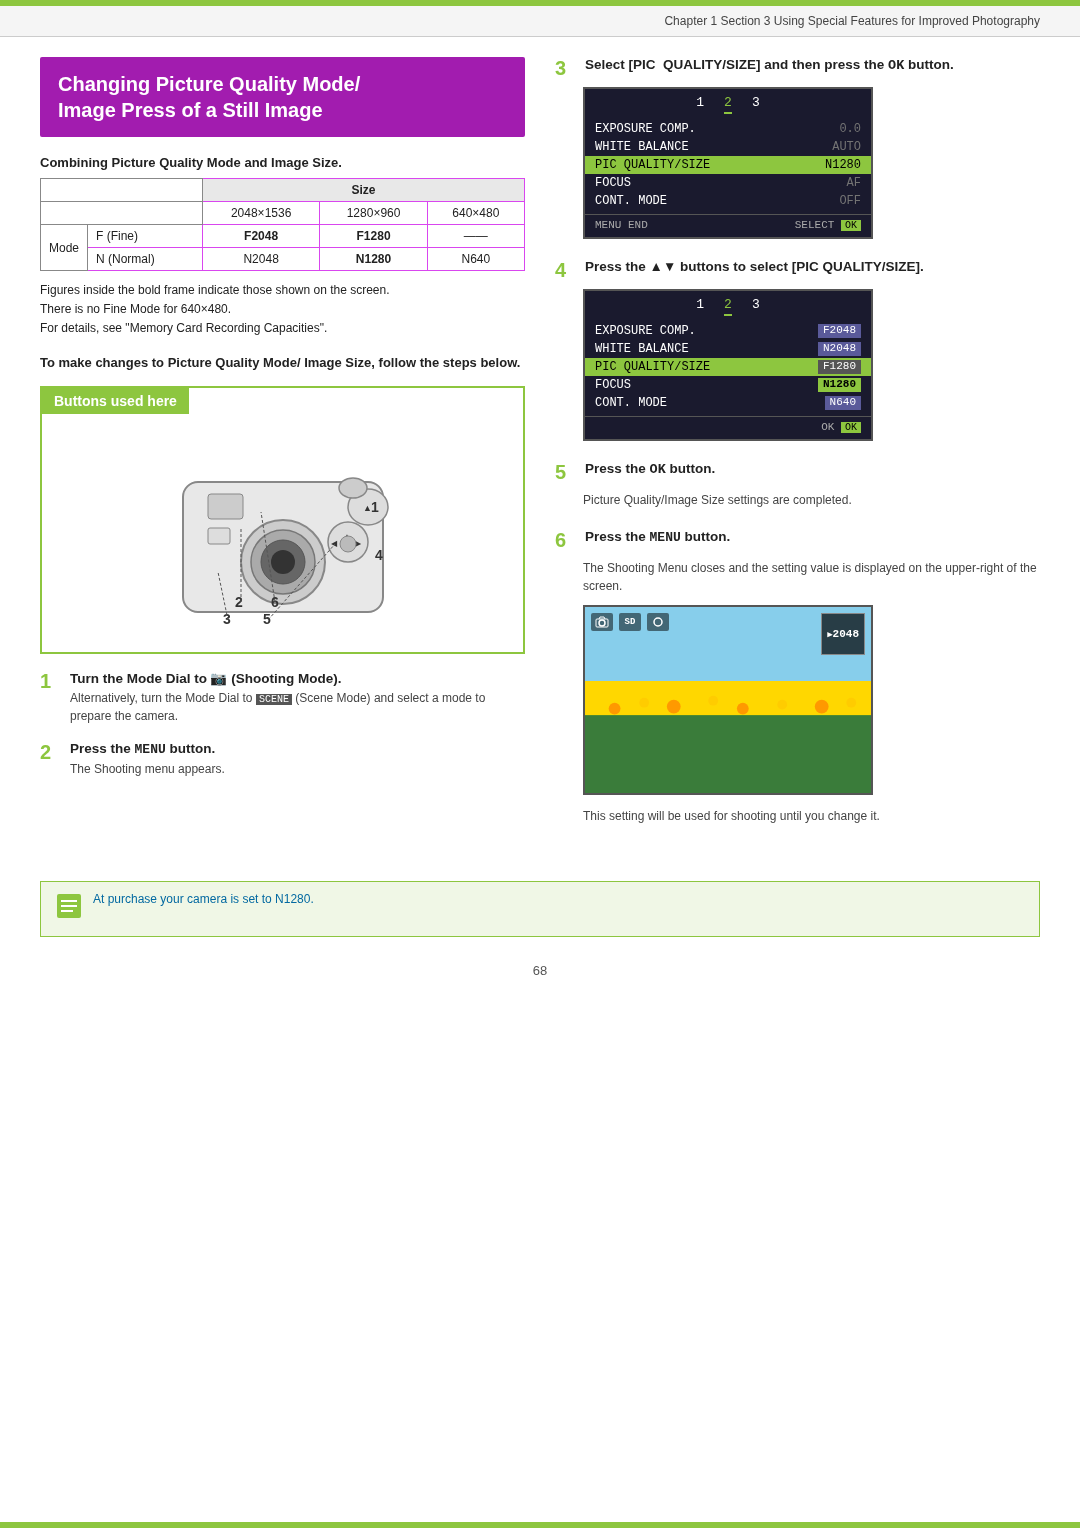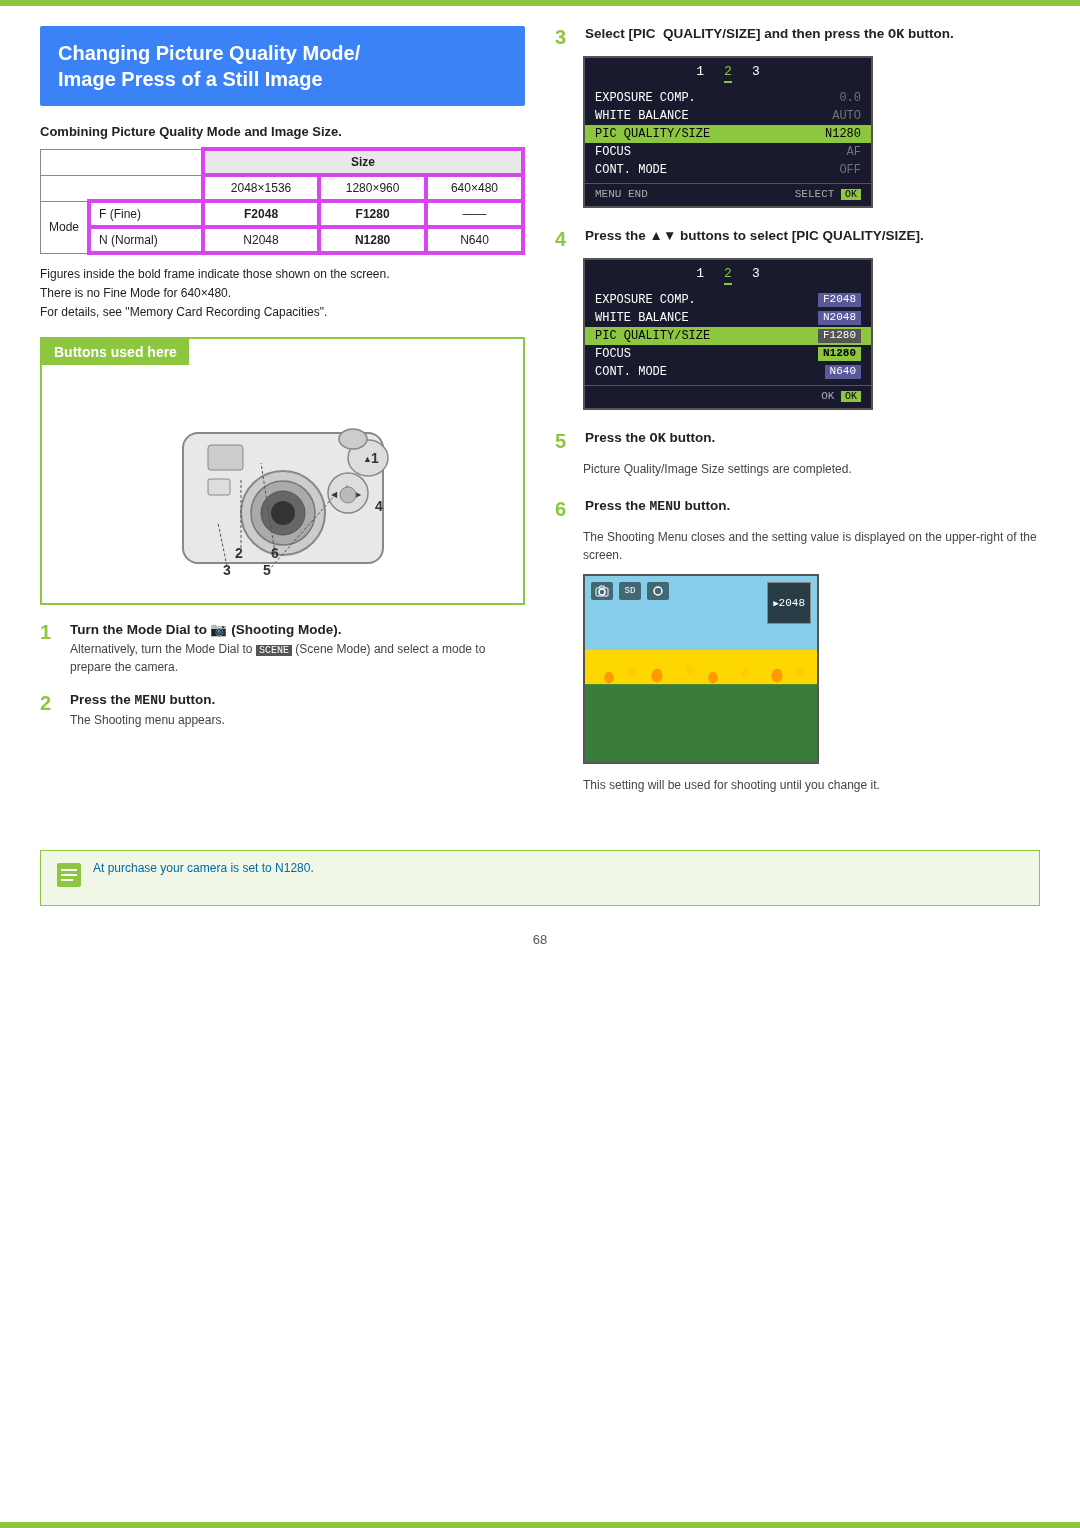--- a/index.html
+++ b/index.html
@@ -50,21 +50,21 @@
       max-width: 490px;
     }
 
     .right-col {
       flex: 1;
       max-width: 490px;
     }
 
     
     .title-box {
-      background: #3b82f6;
+      background: #a21caf;
       padding: 14px 18px;
       margin-bottom: 18px;
       border-radius: 2px;
     }
     .title-box h1 {
       font-size: 20px;
       font-weight: bold;
       color: #fff;
       line-height: 1.3;
     }
@@ -77,21 +77,21 @@
     }
 
     
     .size-table {
       border-collapse: collapse;
       width: 100%;
       margin-bottom: 10px;
       font-size: 12px;
     }
     .size-table th, .size-table td {
-      border: 4px solid #d946ef;
+      border: 1px solid #d946ef;
       padding: 4px 8px;
       text-align: center;
     }
     .size-table .header-size {
       background: #e8e8e8;
       font-weight: bold;
     }
     .size-table .mode-cell {
       text-align: left;
     }
@@ -205,26 +205,27 @@
       justify-content: space-between;
       padding: 4px 10px 0 10px;
       border-top: 1px solid #555;
       margin-top: 4px;
       font-size: 11px;
       color: #aaa;
     }
 
     
     .photo-preview {
-      width: 236px;
+      width: 290px;
       height: 190px;
       background: linear-gradient(180deg, #87ceeb 0%, #87ceeb 40%, #ffd700 40%, #ffd700 45%, #228b22 45%, #4a7c3f 100%);
       border: 2px solid #555;
       position: relative;
       margin-bottom: 12px;
+      font-weight: bold;
     }
     .photo-preview-icons {
       position: absolute;
       top: 6px;
       left: 6px;
       display: flex;
       gap: 6px;
     }
     .photo-icon {
       width: 22px;
@@ -317,20 +318,23 @@
       line-height: 1.5;
     }
   </style>
 </head>
 <body>
 
 <div class="page-wrapper">
 
   <div class="top-green-line"></div>
 
+  <div class="header-bar">
+    <span>Chapter 1 Section 3 Using Special Features for Improved Photography</span>
+  </div>
 
   <div class="main-content">
 
     <div class="left-col">
 
       <div class="title-box">
         <h1>
           <span>Changing Picture Quality Mode/</span><br>
           <span>Image Press of a Still Image</span>
         </h1>
@@ -365,20 +369,21 @@
         </tr>
       </tbody>
         </table>
 
       <div class="notes">
         <div>Figures inside the bold frame indicate those shown on the screen.</div>
         <div>There is no Fine Mode for 640×480.</div>
         <div>For details, see "Memory Card Recording Capacities".</div>
       </div>
 
+      <div class="steps-heading">To make changes to Picture Quality Mode/ Image Size, follow the steps below.</div>
 
       <div class="buttons-used-box">
         <div class="buttons-used-label">Buttons used here</div>
         
         <div class="camera-illustration">
           <svg width="260" height="200" viewBox="0 0 260 200">
 
             <rect x="30" y="50" width="200" height="130" rx="15" ry="15" fill="#e8e8e8" stroke="#888" stroke-width="2"></rect>
 
             <circle cx="130" cy="130" r="42" fill="#ccc" stroke="#888" stroke-width="2"></circle>

